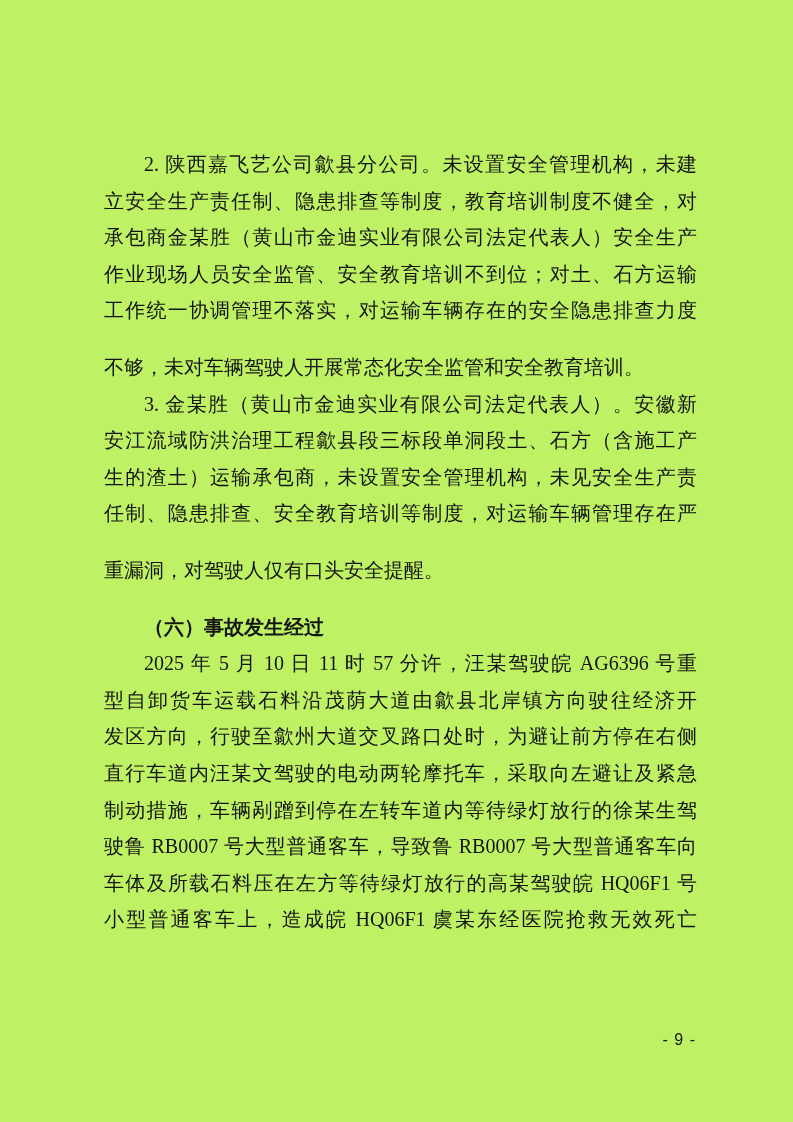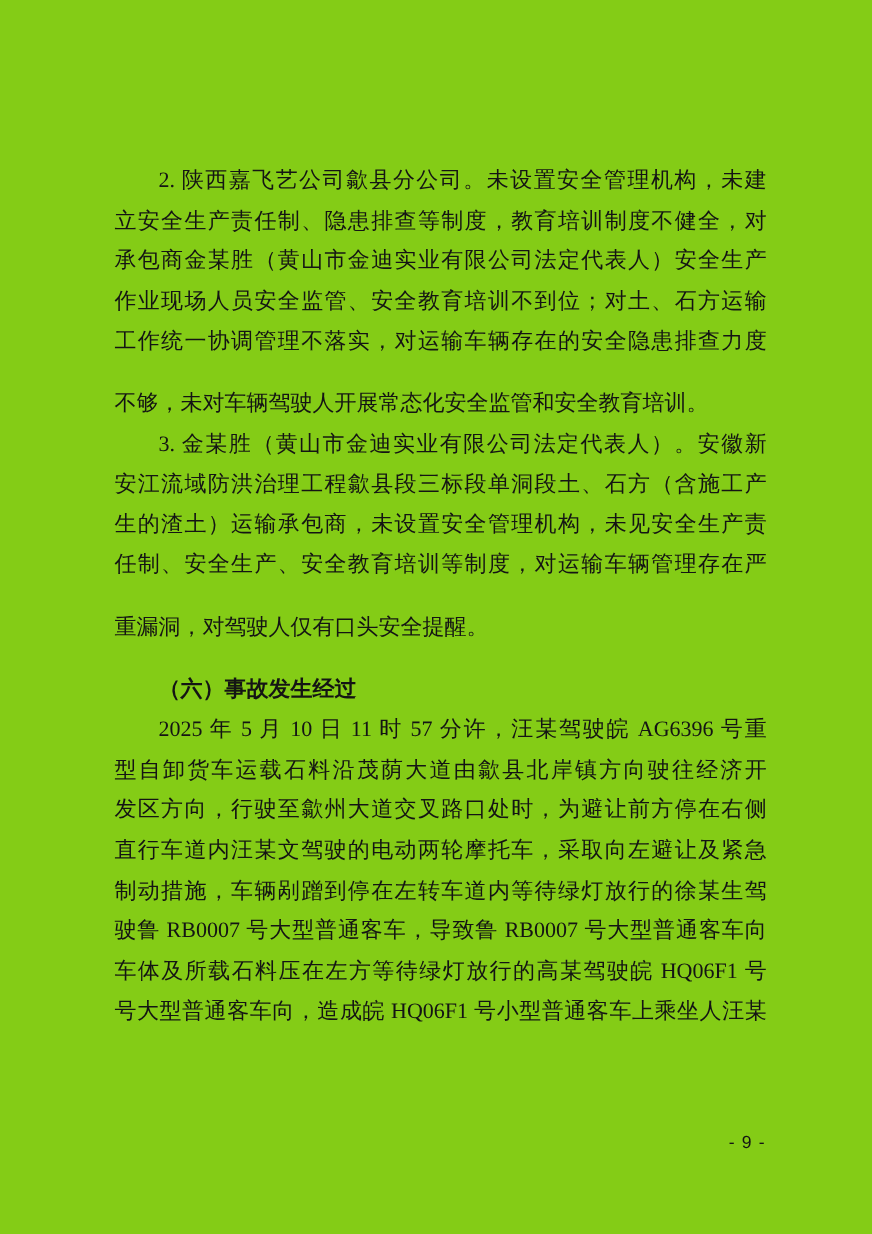--- a/index.html
+++ b/index.html
@@ -4,21 +4,21 @@
 <style>
   html, body {
     margin: 0;
     padding: 0;
     background: #ffffff;
   }
   .page {
     position: relative;
     width: 793px;
     height: 1122px;
-    background: #84cc16;
+    background: #bef264;
     overflow: hidden;
     color: #141414;
     font-family: "Liberation Serif", "DejaVu Serif", serif;
   }
   .content {
     position: absolute;
     left: 104px;
     top: 146px;
     width: 593px;
   }
@@ -61,31 +61,31 @@
         <div class="line">立安全生产责任制、隐患排查等制度，教育培训制度不健全，对</div>
         <div class="line">承包商金某胜（黄山市金迪实业有限公司法定代表人）安全生产</div>
         <div class="line">作业现场人员安全监管、安全教育培训不到位；对土、石方运输</div>
         <div class="line">工作统一协调管理不落实，对运输车辆存在的安全隐患排查力度</div>
         <div class="line last">不够，未对车辆驾驶人开展常态化安全监管和安全教育培训。</div>
       </div>
     <div class="para ends">
         <div class="line first">3. 金某胜（黄山市金迪实业有限公司法定代表人）。安徽新</div>
         <div class="line">安江流域防洪治理工程歙县段三标段单洞段土、石方（含施工产</div>
         <div class="line">生的渣土）运输承包商，未设置安全管理机构，未见安全生产责</div>
-        <div class="line">任制、安全生产、安全教育培训等制度，对运输车辆管理存在严</div>
+        <div class="line">任制、隐患排查、安全教育培训等制度，对运输车辆管理存在严</div>
         <div class="line last">重漏洞，对驾驶人仅有口头安全提醒。</div>
       </div>
     <div class="para heading ends">
         <div class="line first last">（六）事故发生经过</div>
       </div>
     <div class="para ends">
         <div class="line first">2025 年 5 月 10 日 11 时 57 分许，汪某驾驶皖 AG6396 号重</div>
         <div class="line">型自卸货车运载石料沿茂荫大道由歙县北岸镇方向驶往经济开</div>
         <div class="line">发区方向，行驶至歙州大道交叉路口处时，为避让前方停在右侧</div>
         <div class="line">直行车道内汪某文驾驶的电动两轮摩托车，采取向左避让及紧急</div>
         <div class="line">制动措施，车辆剐蹭到停在左转车道内等待绿灯放行的徐某生驾</div>
         <div class="line">驶鲁 RB0007 号大型普通客车，导致鲁 RB0007 号大型普通客车向</div>
         <div class="line">车体及所载石料压在左方等待绿灯放行的高某驾驶皖 HQ06F1 号</div>
-        <div class="line">号大型普通客车向，造成皖 HQ06F1 号小型普通客车上乘坐人汪某</div>
+        <div class="line">小型普通客车上，造成皖 HQ06F1 虞某东经医院抢救无效死亡</div>
       </div>
   </div>
   <div class="page-number">- 9 -</div>
 </div>
 
 </body></html>

